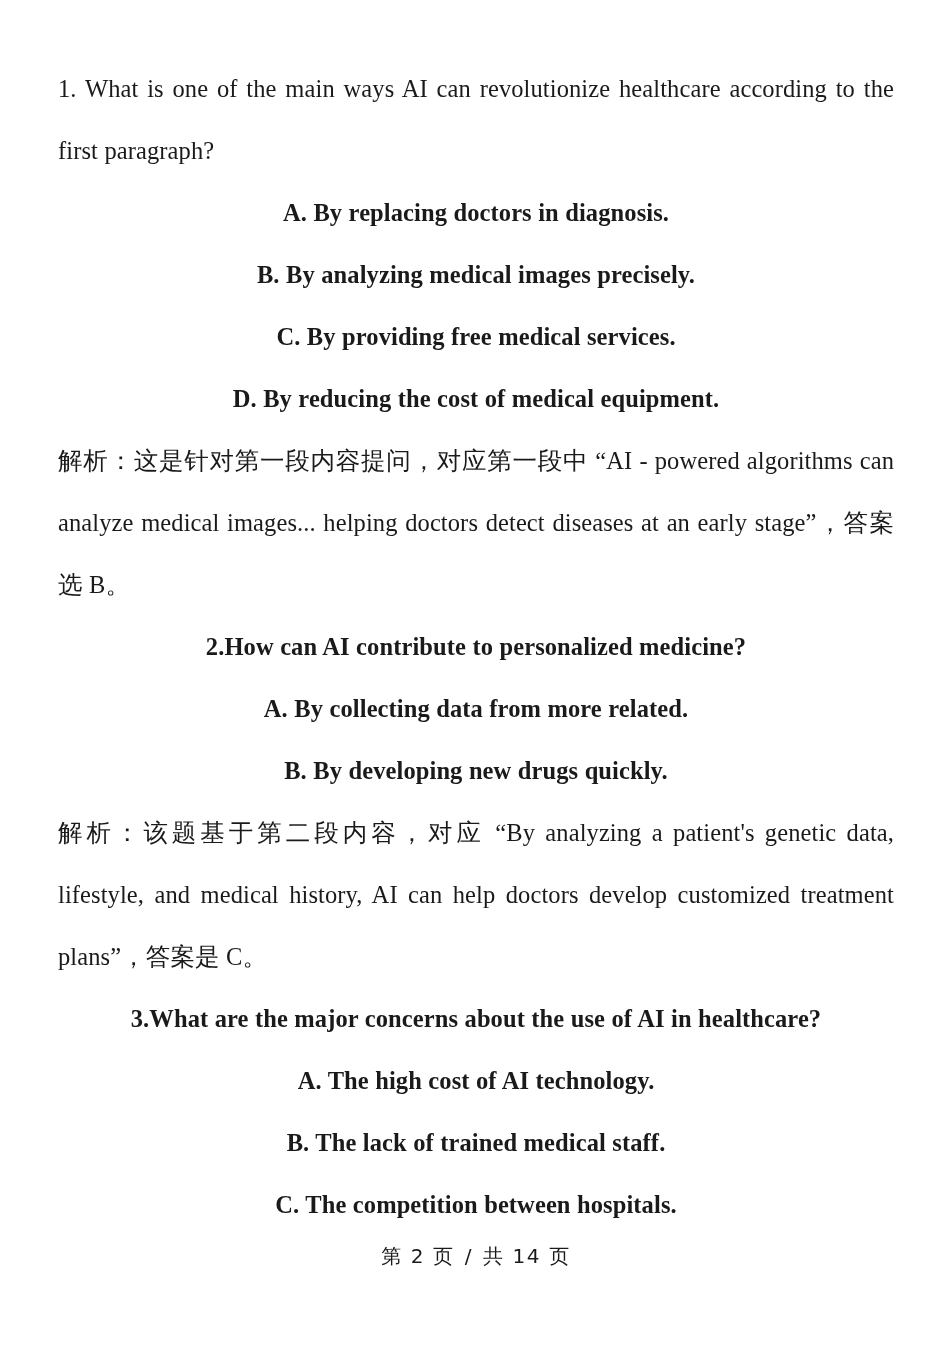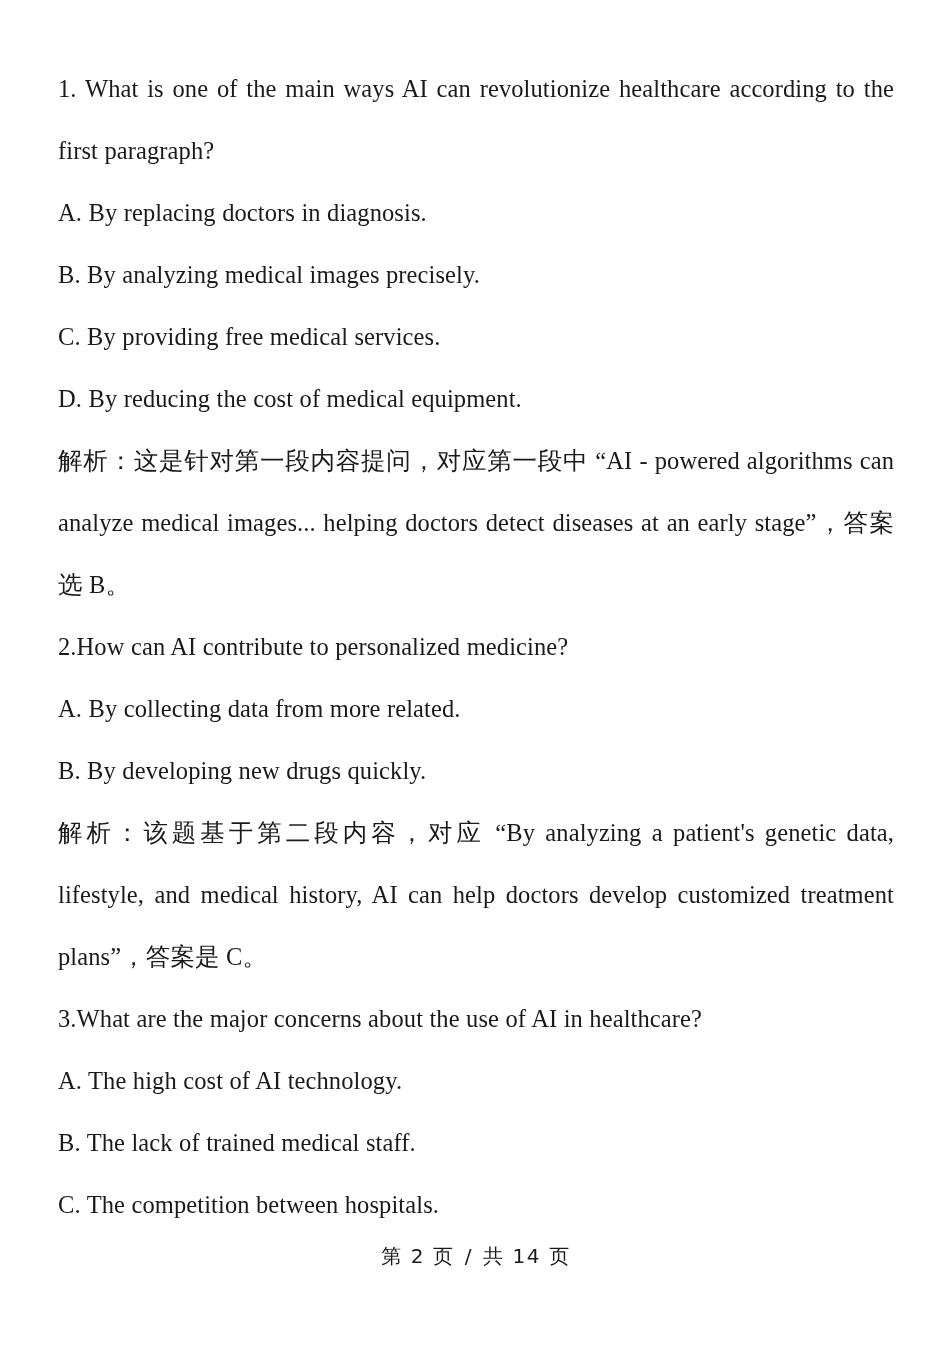--- a/index.html
+++ b/index.html
@@ -47,21 +47,22 @@
   }
 
   
   .para.question-multiline {
     text-align: justify;
     text-align-last: left;
   }
 
   
   .para.single {
-    text-align: left;
+    text-align: center;
+    font-weight: bold;
   }
 
   
   .para.analysis {
     text-align: justify;
     text-align-last: left;
   }
 
   .footer {
     position: absolute;

